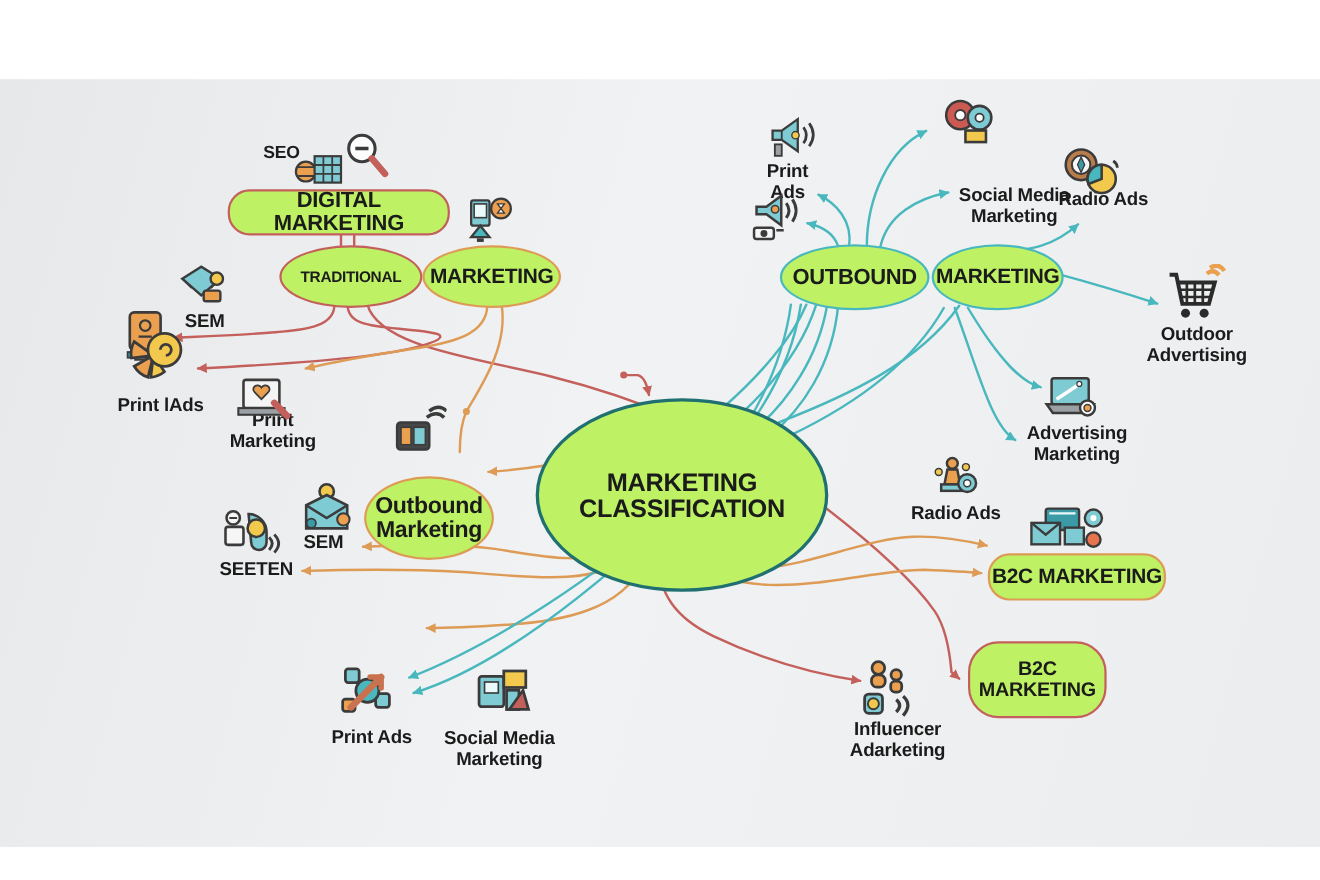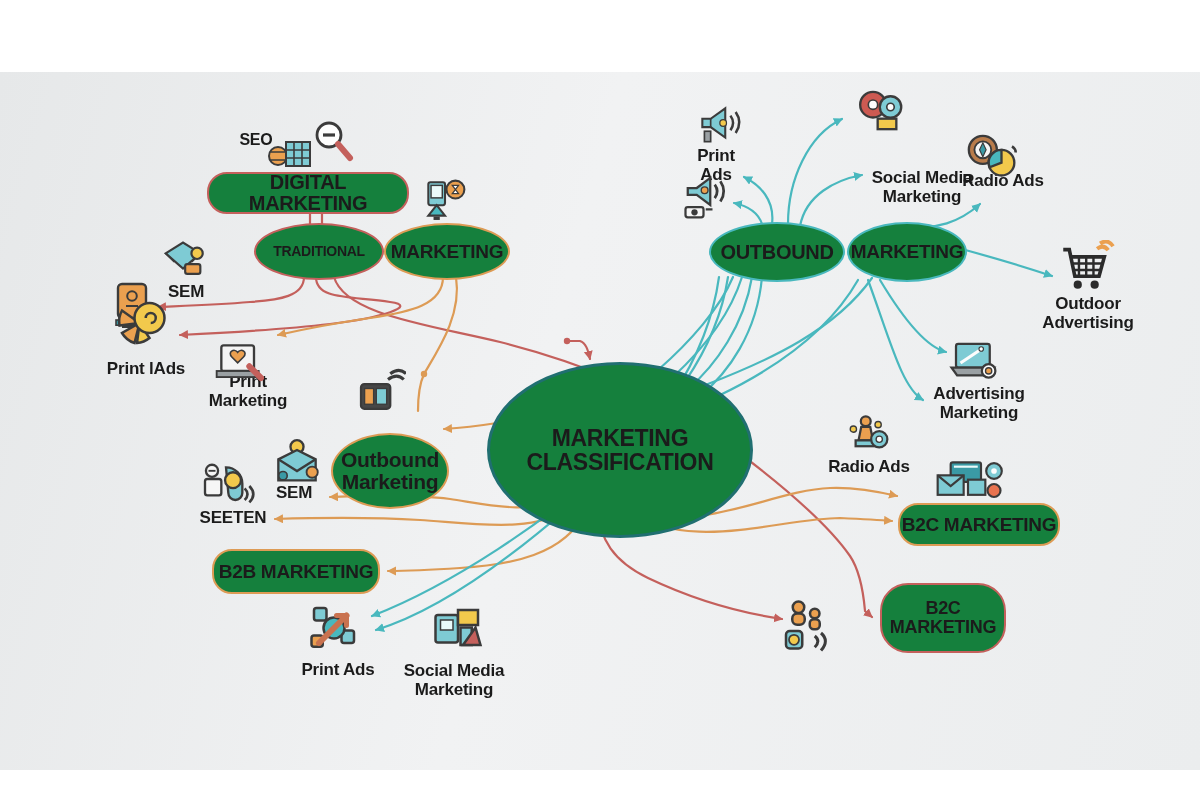--- a/index.html
+++ b/index.html
@@ -1,21 +1,21 @@
 <!DOCTYPE html>
 <html><head>
 <meta charset="utf-8">
 <style>
   html,body{margin:0;padding:0;background:#ffffff;}
   #stage{position:relative;width:1200px;height:800px;background:#ffffff;overflow:hidden;
          font-family:"Liberation Sans",sans-serif;color:#1b1b1b;}
   #canvas{position:absolute;left:0;top:72px;width:1200px;height:698px;
           background:linear-gradient(105deg,#e6e8e9 0%,#f1f2f3 45%,#ebedee 100%);}
   #wires{position:absolute;left:0;top:0;width:1200px;height:800px;}
-  .node{position:absolute;background:#15803d;display:flex;align-items:center;justify-content:center;
+  .node{position:absolute;background:#bef264;display:flex;align-items:center;justify-content:center;
         font-weight:700;text-align:center;line-height:1.05;letter-spacing:-0.3px;}
   .ellipse{border-radius:50%;}
   .rrect{border-radius:20px;}
   .b-red{border:2.5px solid #c4605c;}
   .b-orange{border:2.5px solid #dd9b55;}
   .b-teal{border:2.5px solid #49b8be;}
   .b-center{border:3.5px solid #206f71;}
   .lbl{position:absolute;font-weight:600;font-size:17px;text-align:center;line-height:1.12;letter-spacing:-0.2px;}
   .ic{position:absolute;}
   .ic svg{display:block;}
@@ -75,41 +75,41 @@
       <path stroke="#49b8be" d="M858,280 C825,338 762,375 718,396"></path>
       <path stroke="#49b8be" d="M728,277 C716,355 665,415 612,462 C548,520 452,585 372,616" marker-end="url(#arT)"></path>
       <path stroke="#49b8be" d="M719,277 C707,365 648,437 596,483 C528,545 448,608 376,630" marker-end="url(#arT)"></path>
     </g>
   </svg>
 
   <div class="node rrect b-red" style="left:207px;top:172px;width:198px;height:38px;font-size:20px;">DIGITAL MARKETING</div>
   <div class="node ellipse b-red" style="left:254px;top:223px;width:126px;height:53px;font-size:14px;">TRADITIONAL</div>
   <div class="node ellipse b-orange" style="left:384px;top:223px;width:122px;height:53px;font-size:19px;">MARKETING</div>
   <div class="node ellipse b-orange" style="left:331px;top:433px;width:106px;height:64px;font-size:21px;font-weight:600;padding:4px;">Outbound Marketing</div>
-  <div class="node rrect b-orange" style="left:212px;top:549px;width:164px;height:41px;font-size:19px;">B2B MARKETING</div>
   <div class="node ellipse b-teal" style="left:709px;top:222px;width:132px;height:56px;font-size:20px;">OUTBOUND</div>
   <div class="node ellipse b-teal" style="left:847px;top:222px;width:116px;height:56px;font-size:19px;">MARKETING</div>
   <div class="node rrect b-orange" style="left:898px;top:503px;width:158px;height:39px;font-size:19px;">B2C MARKETING</div>
   <div class="node b-red" style="left:880px;top:583px;width:118px;height:62px;font-size:18px;border-radius:28px;padding:2px;">B2C MARKETING</div>
   <div class="node ellipse b-center" style="left:487px;top:362px;width:224px;height:150px;font-size:23px;padding:10px 18px;">MARKETING CLASSIFICATION</div>
 
   <div class="lbl" style="left:236px;top:131px;width:40px;font-size:16px;">SEO</div>
   <div class="lbl" style="left:160px;top:282px;width:52px;">SEM</div>
   <div class="lbl" style="left:106px;top:359px;width:80px;">Print lAds</div>
   <div class="lbl" style="left:204px;top:372px;width:88px;">Print Marketing</div>
   <div class="lbl" style="left:268px;top:483px;width:52px;">SEM</div>
   <div class="lbl" style="left:198px;top:508px;width:70px;">SEETEN</div>
   <div class="lbl" style="left:300px;top:660px;width:76px;">Print Ads</div>
   <div class="lbl" style="left:398px;top:661px;width:112px;">Social Media Marketing</div>
   <div class="lbl" style="left:680px;top:146px;width:72px;">Print Ads</div>
   <div class="lbl" style="left:866px;top:168px;width:112px;">Social Media Marketing</div>
   <div class="lbl" style="left:960px;top:171px;width:86px;">Radio Ads</div>
   <div class="lbl" style="left:1038px;top:294px;width:100px;">Outdoor Advertising</div>
   <div class="lbl" style="left:928px;top:384px;width:102px;">Advertising Marketing</div>
   <div class="lbl" style="left:828px;top:457px;width:82px;">Radio Ads</div>
+  <div class="lbl" style="left:760px;top:653px;width:112px;">Influencer Adarketing</div>
 
   <span class="ic" style="left:266px;top:130px;">
     <svg width="48" height="48" viewBox="0 0 24 24">
         <circle cx="6" cy="13" r="4.5" fill="#eba04f" stroke="#3b3b3b"></circle>
         <path d="M2.2,11 h7.6 M2.2,15 h7.6" stroke="#3b3b3b" stroke-width=".8"></path>
         <rect x="10" y="6" width="12" height="12" fill="#7ecbd4" stroke="#3b3b3b"></rect>
         <path d="M10,10 h12 M10,14 h12 M14,6 v12 M18,6 v12" stroke="#3b3b3b" stroke-width=".8"></path>
       </svg>
     </span>
   <span class="ic" style="left:310px;top:118px;">

